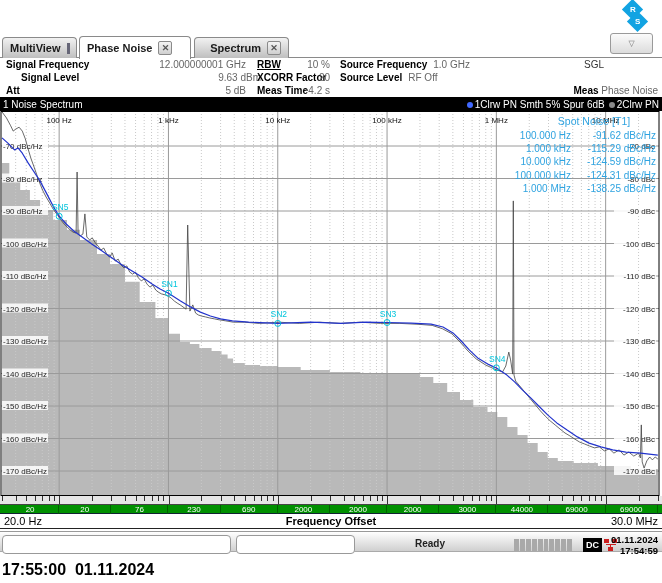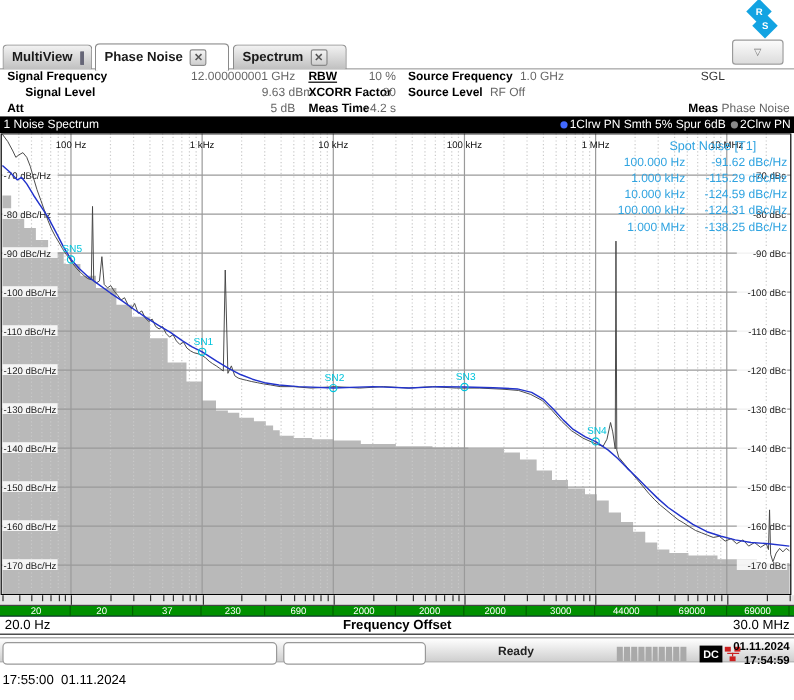--- a/index.html
+++ b/index.html
@@ -78,21 +78,21 @@
   #progress i{flex:1;background:#a9a9a9;}
   #dcbadge{position:absolute;left:583px;top:6px;width:19px;height:14px;background:#000;color:#fff;
            font-size:9px;font-weight:bold;display:flex;align-items:center;justify-content:center;}
   #neticon{position:absolute;left:604px;top:6px;width:14px;height:14px;}
   #neticon i{position:absolute;width:5px;height:4px;background:#cc1f1f;}
   #neticon em{position:absolute;background:#cc1f1f;}
   #datetime{position:absolute;right:4px;top:2px;text-align:right;font-size:9.5px;font-weight:bold;
             color:#000;line-height:11px;}
 
   
-  #caption{position:absolute;left:2px;top:561px;font-size:11px;font-weight:normal;color:#000;
+  #caption{position:absolute;left:2px;top:561px;font-size:16px;font-weight:bold;color:#000;
            white-space:pre;}
 </style>
 </head>
 <body>
 
 <div id="screen">
 
   <div id="logo">
     <div class="diam" id="d1">
         <span>R</span>
@@ -114,21 +114,21 @@
           <i></i>
           <i></i>
           <i></i>
           <i></i>
         </span>
     </div>
     <div class="tab active" style="left:79px;width:112px;">
       <span>Phase Noise</span>
       <span class="closebox">✕</span>
     </div>
-    <div class="tab" style="left:194px;width:95px;">
+    <div class="tab" style="left:194px;width:95px;justify-content:flex-end;">
       <span>Spectrum</span>
       <span class="closebox">✕</span>
     </div>
   </div>
 
   <div id="header">
     <div class="hrow" style="left:6px;top:0;"><span class="hlabel">Signal Frequency</span><span class="hval" style="left:100px;width:140px;">12.000000001 GHz</span></div>
     <div class="hrow" style="left:6px;top:13px;margin-left:15px;"><span class="hlabel">Signal Level</span><span class="hval" style="left:100px;width:140px;">9.63 dBm</span></div>
     <div class="hrow" style="left:6px;top:26px;"><span class="hlabel">Att</span><span class="hval" style="left:100px;width:140px;">5 dB</span></div>
 
@@ -358,21 +358,21 @@
       <i style="left: 595.1px; height: 5px;"></i>
       <i style="left: 600.6px; height: 5px;"></i>
       <i style="left: 605.7px; height: 8px;"></i>
       <i style="left: 638.6px; height: 5px;"></i>
       <i style="left: 657.8px; height: 5px;"></i>
     </div>
 
   <div id="greenbar">
       <div class="gseg" style="left: 2px; width: 57.2px;">20</div>
       <div class="gseg" style="left: 59.2px; width: 52.1px;">20</div>
-      <div class="gseg" style="left: 111.3px; width: 57.2px;">37</div>
+      <div class="gseg" style="left: 111.3px; width: 57.2px;">76</div>
       <div class="gseg" style="left: 168.5px; width: 52.1px;">230</div>
       <div class="gseg" style="left: 220.6px; width: 57.2px;">690</div>
       <div class="gseg" style="left: 277.8px; width: 52.1px;">2000</div>
       <div class="gseg" style="left: 329.9px; width: 57.2px;">2000</div>
       <div class="gseg" style="left: 387.1px; width: 52.1px;">2000</div>
       <div class="gseg" style="left: 439.2px; width: 57.2px;">3000</div>
       <div class="gseg" style="left: 496.4px; width: 52.1px;">44000</div>
       <div class="gseg" style="left: 548.5px; width: 57.2px;">69000</div>
       <div class="gseg" style="left: 605.7px; width: 52.1px;">69000</div>
     </div>

